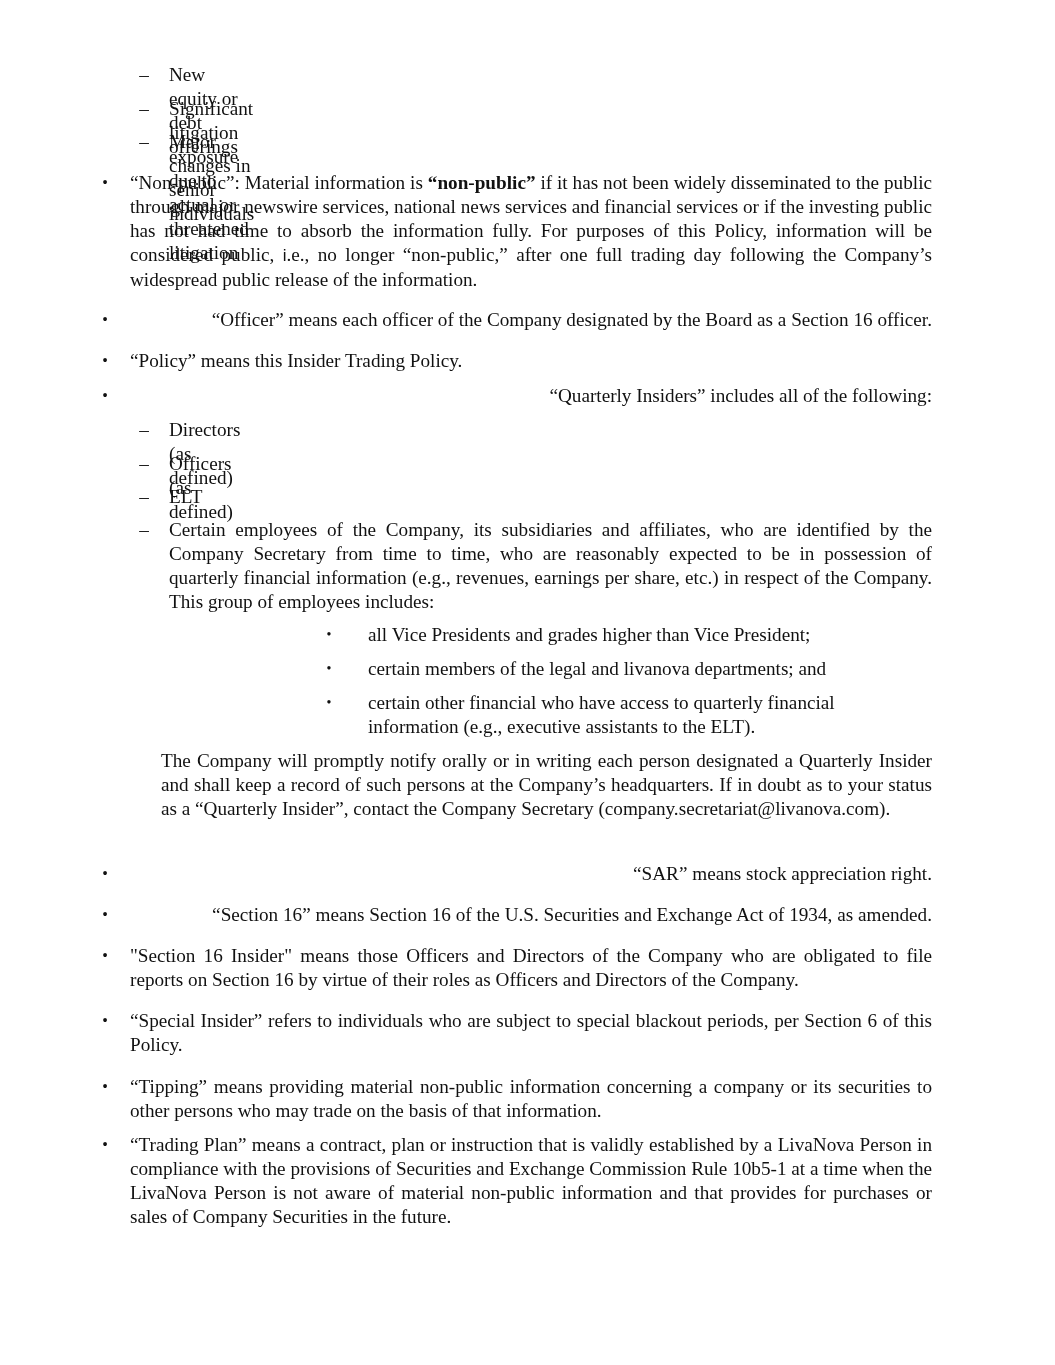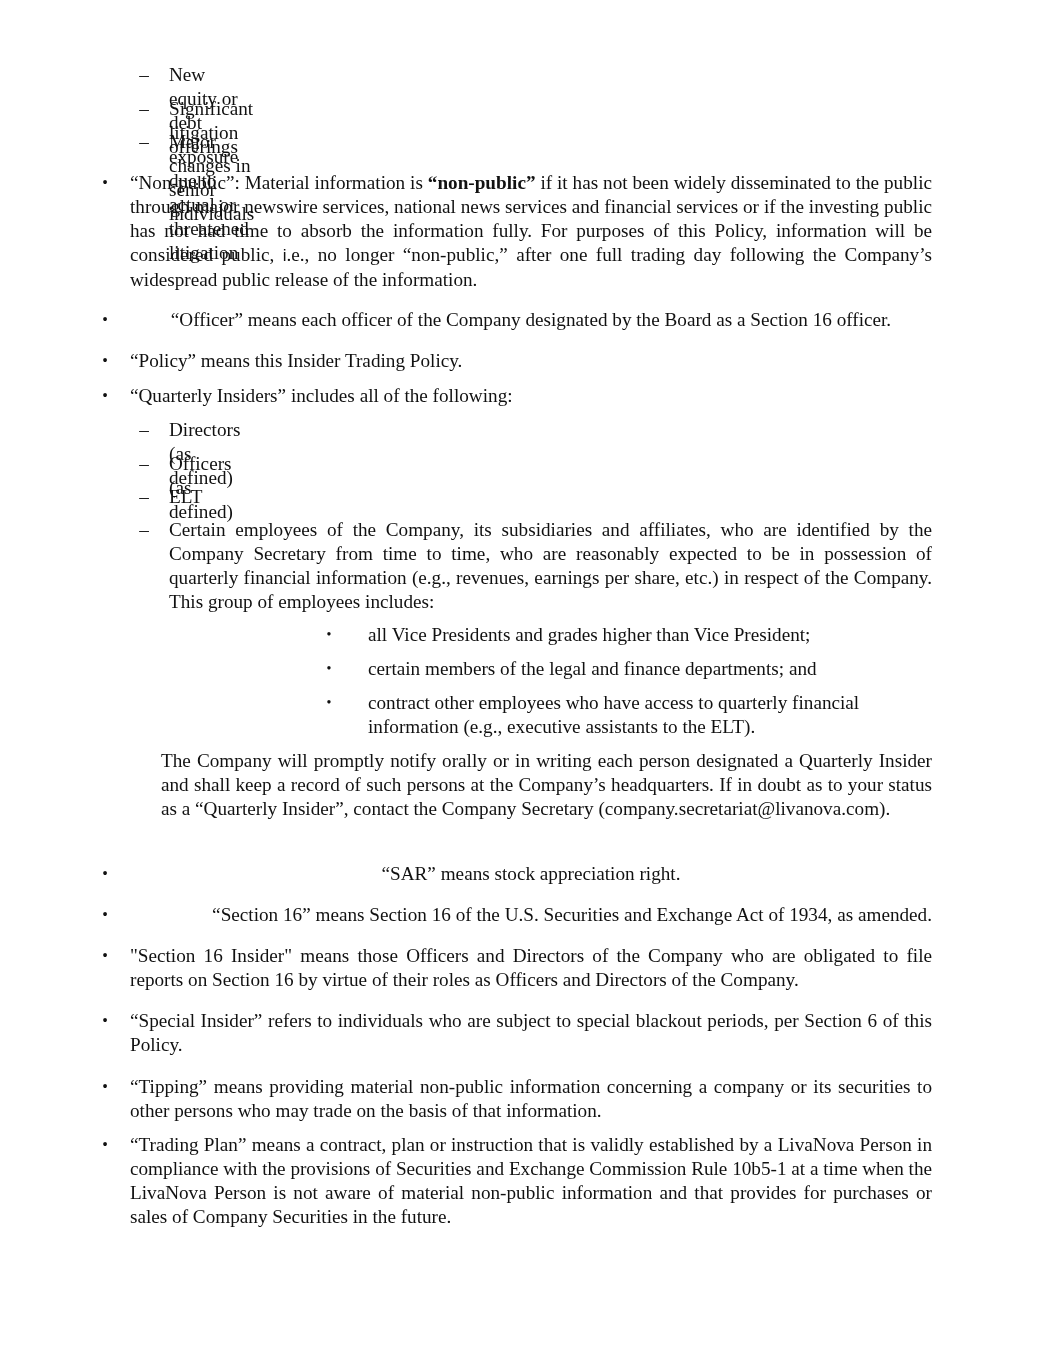--- a/index.html
+++ b/index.html
@@ -36,31 +36,31 @@
   <span class="dash-text">Major changes in senior individuals</span>
 </div>
 
 <div class="row" style="top:171px">
   <span class="bullet" style="top:0">•</span>
   <div class="btext"><span>“Non-public”</span><span>: Material information is </span><span class="b">“non-public”</span><span> if it has not been widely disseminated to the public through major newswire services, national news services and financial services or if the investing public has </span><span class="u">not </span><span>had time to absorb the information fully. For purposes of this Policy, information will be considered public, </span><span class="sans">i</span><span>.e., no longer “non-public,” after one full trading day following the Company’s widespread public release of the information.</span></div>
 </div>
 
 <div class="row" style="top:308px">
   <span class="bullet">•</span>
-  <div class="btext" style="text-align:center">“Officer” means each officer of the Company designated by the Board as a Section 16 officer.</div>
+  <div class="btext" style="text-align:right">“Officer” means each officer of the Company designated by the Board as a Section 16 officer.</div>
 </div>
 
 <div class="row" style="top:349px">
   <span class="bullet">•</span>
   <div class="btext" style="text-align:left">“Policy” means this Insider Trading Policy.</div>
 </div>
 
 <div class="row" style="top:384px">
   <span class="bullet">•</span>
-  <div class="btext" style="text-align:left">“Quarterly Insiders” includes all of the following:</div>
+  <div class="btext" style="text-align:right">“Quarterly Insiders” includes all of the following:</div>
 </div>
 <div class="row" style="top:418px">
   <span class="dash">–</span>
   <span class="dash-text">Directors (as defined)</span>
 </div>
 <div class="row" style="top:452px">
   <span class="dash">–</span>
   <span class="dash-text">Officers (as defined)</span>
 </div>
 <div class="row" style="top:485px">
@@ -71,32 +71,32 @@
   <span class="dash">–</span>
   <div class="dash-text" style="width:763px; text-align:justify">Certain employees of the Company, its subsidiaries and affiliates, who are identified by the Company Secretary from time to time, who are reasonably expected to be in possession of quarterly financial information (e.g., revenues, earnings per share, etc.) in respect of the Company. This group of employees includes:</div>
 </div>
 
 <div class="row" style="top:623px">
   <span class="sub-bullet">•</span>
   <div class="sub-text">all Vice Presidents and grades higher than Vice President;</div>
 </div>
 <div class="row" style="top:657px">
   <span class="sub-bullet">•</span>
-  <div class="sub-text">certain members of the legal and finance departments; and</div>
+  <div class="sub-text">certain members of the legal and livanova departments; and</div>
 </div>
 <div class="row" style="top:691px">
   <span class="sub-bullet">•</span>
-  <div class="sub-text" style="width:535px">contract other employees who have access to quarterly  financial information (e.g., executive assistants to the ELT).</div>
+  <div class="sub-text" style="width:535px">certain other financial who have access to quarterly  financial information (e.g., executive assistants to the ELT).</div>
 </div>
 
 <div class="para" style="top:749px">The Company will promptly notify orally or in writing each person designated a Quarterly Insider and shall keep a record of such persons at the Company’s headquarters. If in doubt as to your status as a “Quarterly Insider”, contact the Company Secretary (company.secretariat@livanova.com).</div>
 
 <div class="row" style="top:862px">
   <span class="bullet">•</span>
-  <div class="btext" style="text-align:center">“SAR” means stock appreciation right.</div>
+  <div class="btext" style="text-align:right">“SAR” means stock appreciation right.</div>
 </div>
 
 <div class="row" style="top:903px">
   <span class="bullet">•</span>
   <div class="btext" style="text-align:right">“Section 16” means Section 16 of the U.S. Securities and Exchange Act of 1934, as amended.</div>
 </div>
 
 <div class="row" style="top:944px">
   <span class="bullet">•</span>
   <div class="btext">"Section 16 Insider" means those Officers and Directors of the Company who are obligated to file reports on Section 16 by virtue of their roles as Officers and Directors of the Company.</div>

